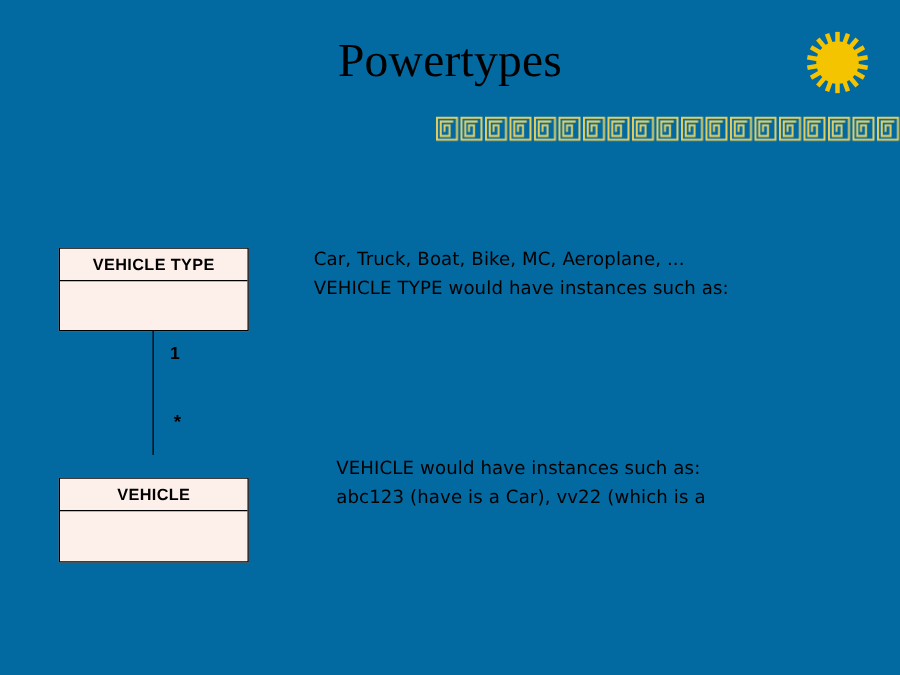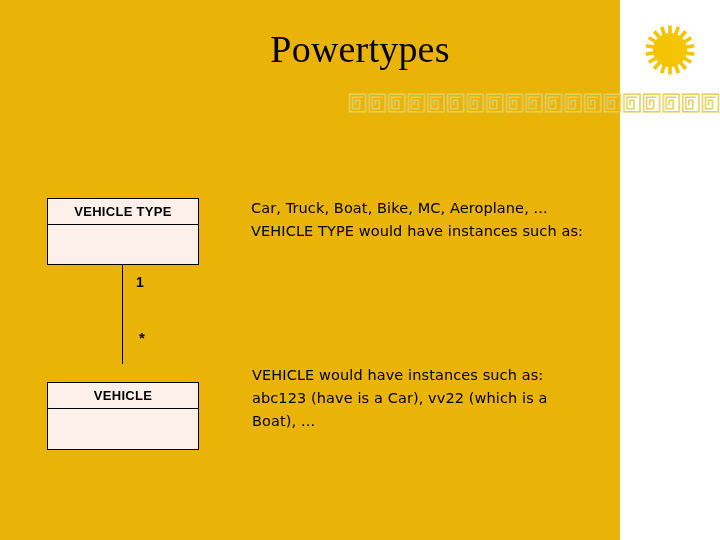--- a/index.html
+++ b/index.html
@@ -11,23 +11,23 @@
   body {
     width: 720px;
     height: 540px;
     overflow: hidden;
     font-family: "Liberation Sans", sans-serif;
     position: relative;
   }
   .slide {
     position: absolute;
     left: 0; top: 0;
-    width: 620px;
+    width: 720px;
     height: 540px;
-    background: #eab308;
+    background: #0369a1;
   }
 
   
   .slide-title {
     position: absolute;
     left: 0;
     top: 26px;
     width: 720px;
     text-align: center;
     font-family: "Liberation Serif", "DejaVu Serif", serif;
@@ -132,21 +132,21 @@
     line-height: 23px;
     color: #000000;
     letter-spacing: 0.1px;
   }
   #note-vehicle-type {
     left: 251px;
     top: 197px;
     width: 440px;
   }
   #note-vehicle {
-    left: 252px;
+    left: 269px;
     top: 364px;
     width: 410px;
   }
   .note-line { display: block; white-space: nowrap; }
   #note-vehicle .note-line { white-space: normal; }
 </style>
 </head>
 <body>
 
 <div class="slide">
@@ -210,16 +210,15 @@
   </div>
 
   <div class="note" id="note-vehicle-type">
     <span class="note-line">Car, Truck, Boat, Bike, MC, Aeroplane, ...</span>
     <span class="note-line">VEHICLE TYPE would have instances such as:</span>
   </div>
 
   <div class="note" id="note-vehicle">
     <span class="note-line">VEHICLE would have instances such as:</span>
     <span class="note-line">abc123 (have is a Car), vv22 (which is a</span>
-    <span class="note-line">Boat), ...</span>
   </div>
 
 </div>
 
 </body></html>

